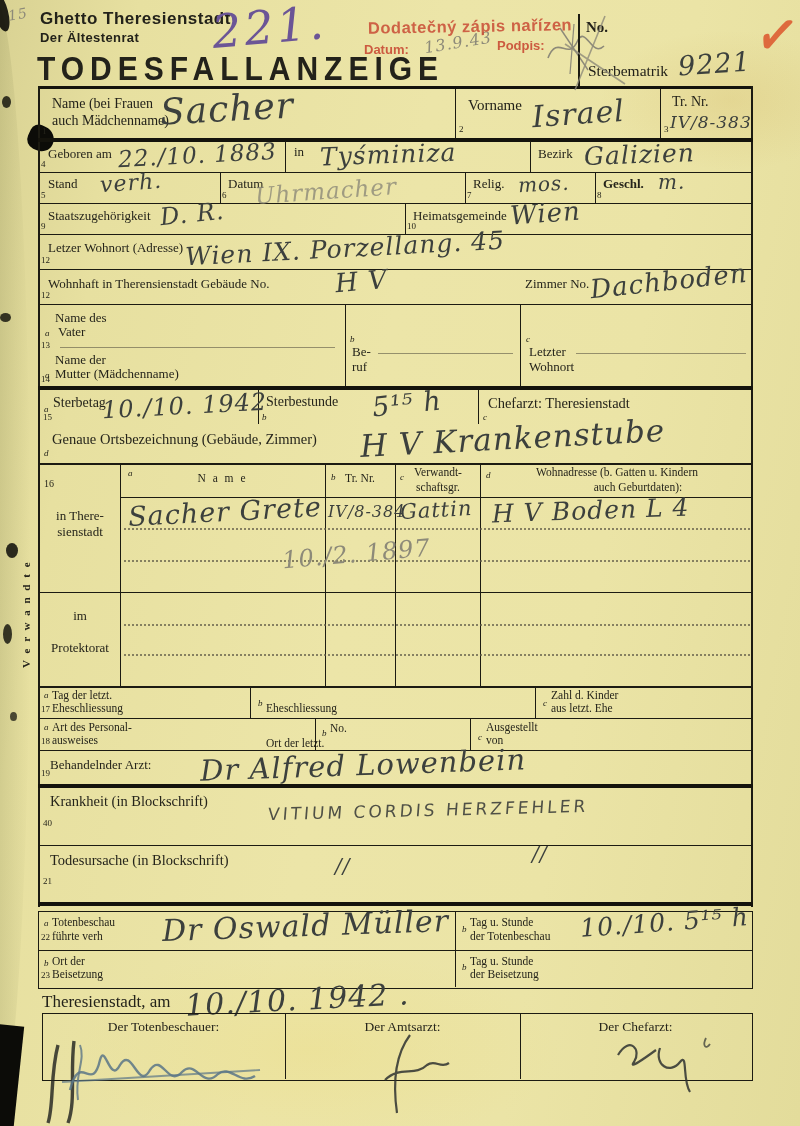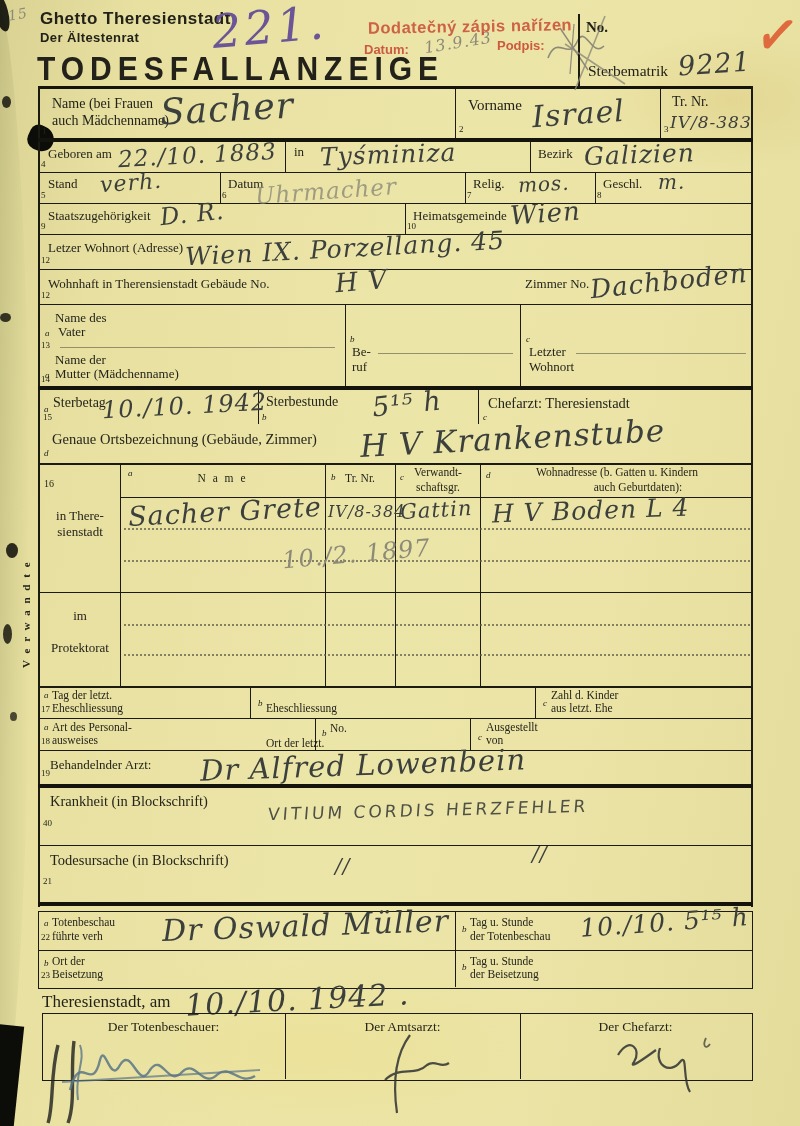--- a/index.html
+++ b/index.html
@@ -94,21 +94,21 @@
   <div class="vline" style="left:595px;top:172px;height:31px;"></div>
   <div class="p lbl" style="left:48px;top:176px;">Stand</div>
   <div class="p num" style="left:41px;top:190px;">5</div>
   <div class="p hw" style="left:100px;top:170px;font-size:22px;transform:rotate(-4deg);">verh.</div>
   <div class="p lbl" style="left:228px;top:176px;">Datum</div>
   <div class="p num" style="left:222px;top:190px;">6</div>
   <div class="p hw pencil" style="left:255px;top:178px;font-size:23px;transform:rotate(-4deg);opacity:.8;">Uhrmacher</div>
   <div class="p lbl" style="left:473px;top:176px;">Relig.</div>
   <div class="p num" style="left:467px;top:190px;">7</div>
   <div class="p hw" style="left:518px;top:172px;font-size:20px;transform:rotate(-3deg);">mos.</div>
-  <div class="p lbl" style="left:603px;top:176px;">Geschl.</div>
+  <div class="p lbl" style="left:603px;top:176px;font-weight:bold;">Geschl.</div>
   <div class="p num" style="left:597px;top:190px;">8</div>
   <div class="p hw" style="left:658px;top:170px;font-size:20px;">m.</div>
 
   <div class="hline" style="left:38px;top:234px;width:715px;"></div>
   <div class="vline" style="left:405px;top:203px;height:31px;"></div>
   <div class="p lbl" style="left:48px;top:208px;">Staatszugehörigkeit</div>
   <div class="p num" style="left:41px;top:221px;">9</div>
   <div class="p hw" style="left:160px;top:200px;font-size:24px;transform:rotate(-6deg);">D. R.</div>
   <div class="p lbl" style="left:413px;top:208px;">Heimatsgemeinde</div>
   <div class="p num" style="left:407px;top:221px;">10</div>

